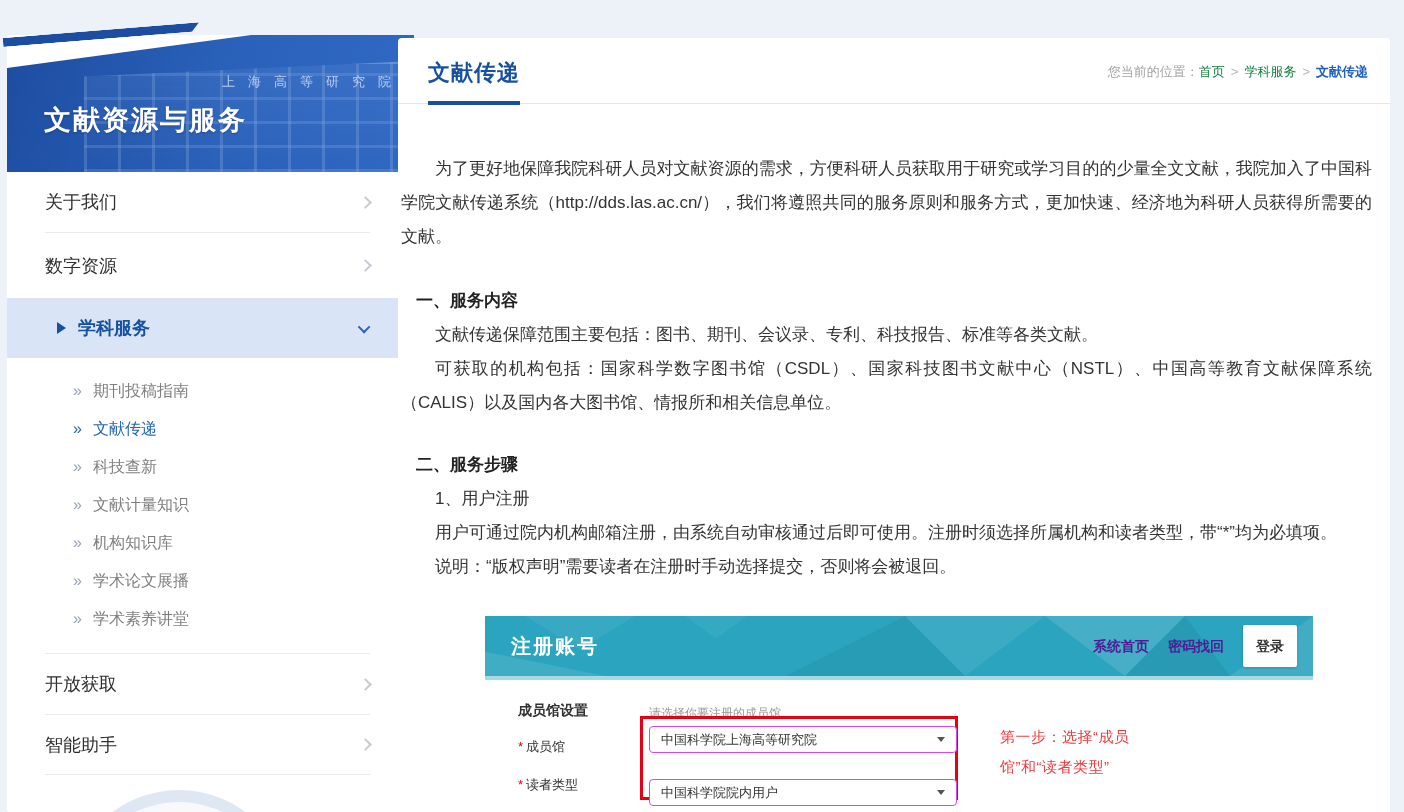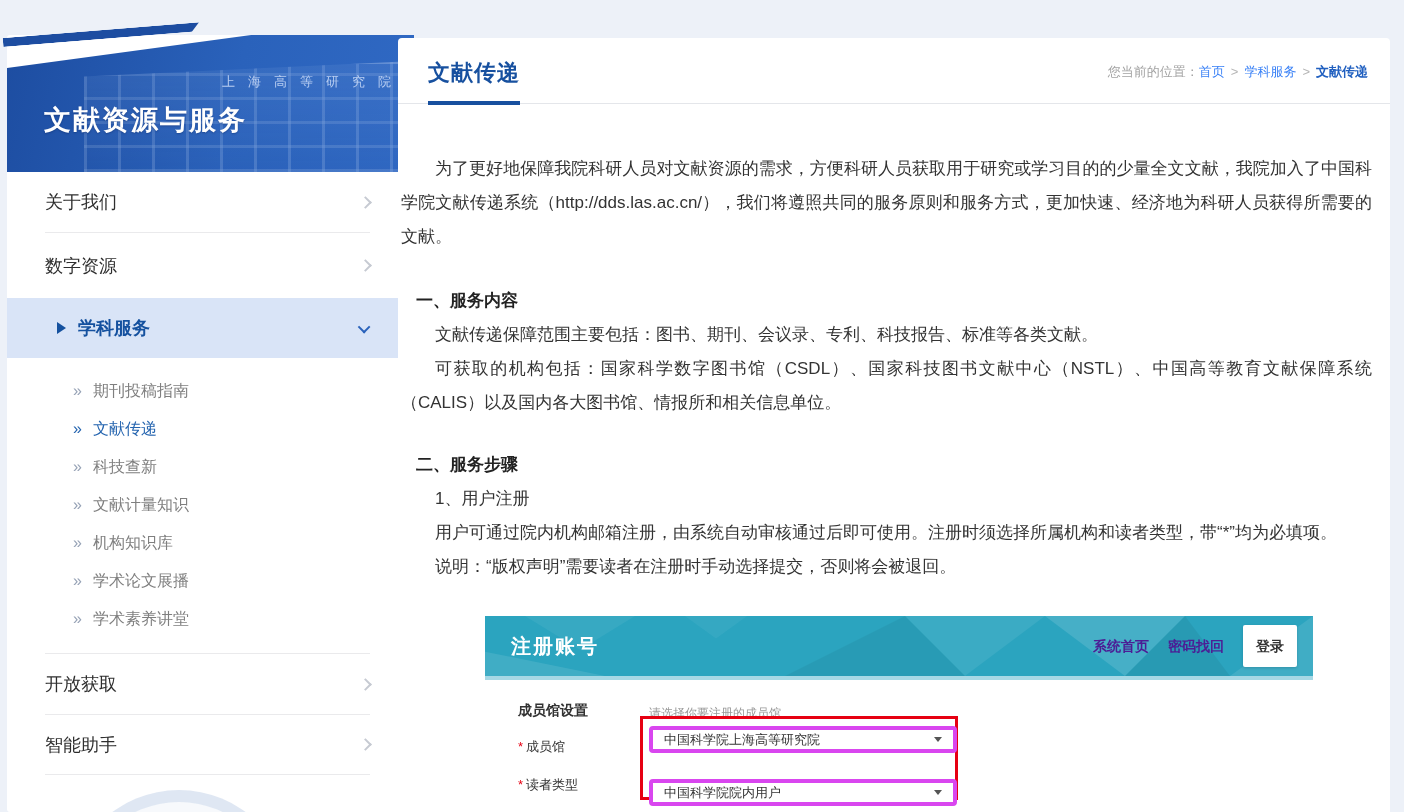--- a/index.html
+++ b/index.html
@@ -40,21 +40,21 @@
   .sub-item.active .guillemet { color:#2464af; }
 
   .watermark { position:absolute; left:60px; top:755px; width:224px; height:224px; border-radius:50%;
       border:12px solid rgba(196,210,233,.45); background:rgba(222,231,245,.25); }
 
   
   .main-card { position:absolute; left:398px; top:38px; width:992px; height:774px; background:#fff; border-radius:4px 4px 0 0; overflow:hidden; }
   .main-header { display:flex; justify-content:space-between; align-items:flex-end; padding:20px 22px 0 30px; border-bottom:1px solid #e4e6ea; }
   .main-title { font-size:22px; font-weight:bold; color:#17509f; padding-bottom:13px; border-bottom:4px solid #17509f; margin-bottom:-2px; letter-spacing:1px; }
   .breadcrumb { font-size:13px; color:#a3a3a3; padding-bottom:22px; }
-  .breadcrumb .crumb-link { color:#3b82f6; cursor:pointer; }
+  .breadcrumb .crumb-link { color:#15803d; cursor:pointer; }
   .breadcrumb .sep { margin:0 6px; color:#b5b5b5; }
   .breadcrumb .current { color:#2160c0; font-weight:bold; }
 
   .content { padding:48px 18px 0 3px; font-size:17px; line-height:34px; color:#333; }
   .content p.indent { text-indent:2em; text-align:justify; }
   .content h3 { font-size:17px; line-height:34px; color:#222; padding-left:15px; font-weight:bold; }
   .mt30 { margin-top:30px; } .mt28 { margin-top:28px; }
 
   
   .shot { width:828px; margin:32px 0 0 84px; }
@@ -65,21 +65,21 @@
   .shot-right { position:relative; display:flex; align-items:center; }
   .shot-link { color:#4c1d95; font-size:14px; font-weight:bold; margin-right:19px; cursor:pointer; }
   .login-btn { width:54px; height:42px; background:#fff; border-radius:2px; font-size:14px; font-weight:bold; color:#333;
       display:flex; align-items:center; justify-content:center; box-shadow:0 1px 3px rgba(0,40,60,.2); }
   .shot-form { position:relative; height:129px; background:#fff; }
   .form-section-label { position:absolute; left:33px; top:13px; font-size:14px; font-weight:bold; color:#333; }
   .form-hint { position:absolute; left:164px; top:16px; font-size:12px; color:#9a9a9a; }
   .red-box { position:absolute; left:155px; top:36px; width:318px; height:84px; border:3px solid #e60012; }
   .field-label { position:absolute; left:33px; font-size:13px; color:#333; }
   .field-label .req { color:#e60012; margin-right:3px; }
-  .dropdown { position:absolute; left:164px; width:308px; height:27px; border:4px solid #d946ef; border-radius:4px; background:#fff;
+  .dropdown { position:absolute; left:164px; width:308px; height:27px; border:1px solid #d946ef; border-radius:4px; background:#fff;
       display:flex; align-items:center; justify-content:space-between; padding:0 11px; font-size:13px; color:#333; }
   .dd-arrow { width:0; height:0; border-left:4px solid transparent; border-right:4px solid transparent; border-top:5px solid #555; }
   .annotation { position:absolute; left:515px; top:42px; font-size:15px; color:#ee3b3d; line-height:30px; letter-spacing:.5px; }
 </style>
 </head>
 <body>
 
 <div class="page">
 
   <aside class="sidebar">
@@ -211,17 +211,21 @@
             <span>中国科学院上海高等研究院</span>
             <span class="dd-arrow"></span>
           </div>
 
           <span class="field-label" style="top:88px;"><span class="req">*</span><span>读者类型</span></span>
           <div class="dropdown" style="top:99px;">
             <span>中国科学院院内用户</span>
             <span class="dd-arrow"></span>
           </div>
 
+          <div class="annotation">
+            <div>第一步：选择“成员</div>
+            <div>馆”和“读者类型”</div>
+          </div>
         </div>
       </div>
     </div>
   </main>
 </div>
 
 </body></html>

